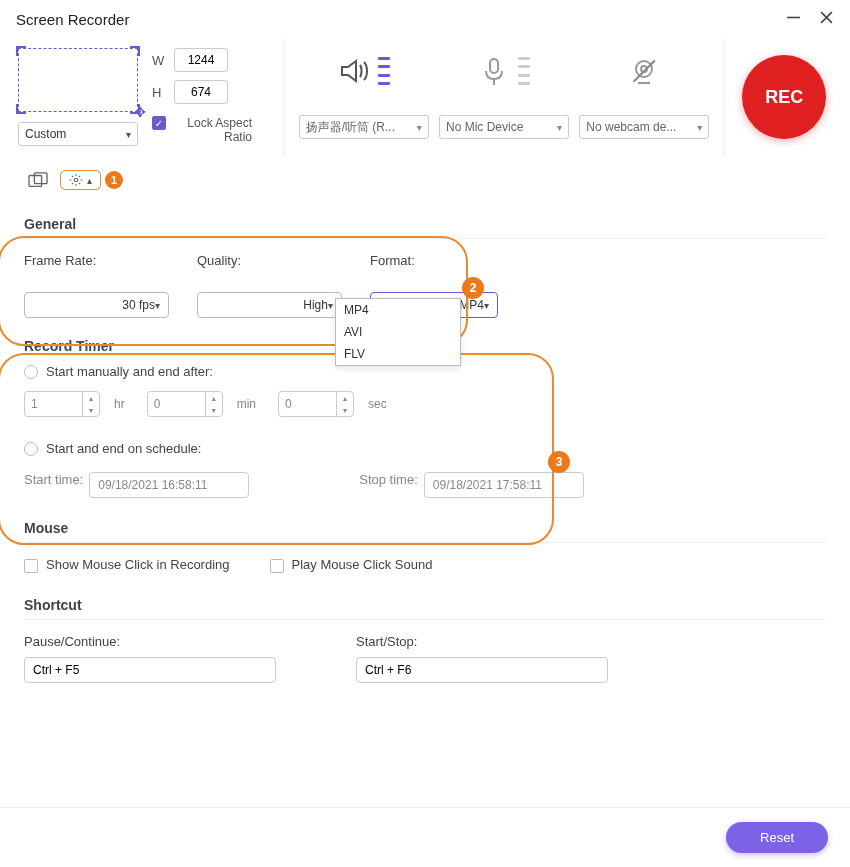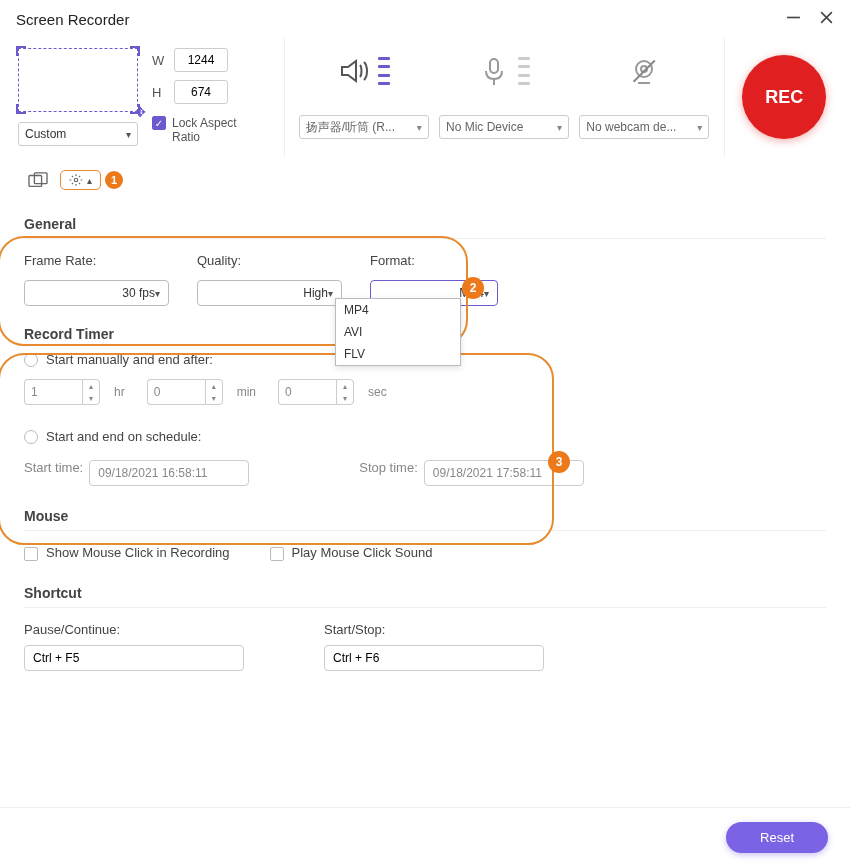--- a/index.html
+++ b/index.html
@@ -36,21 +36,21 @@
 
   .size-select { width:120px; height:24px; border:1px solid #ccc; border-radius:3px; padding:0 6px; background:#fff; font-size:12px; display:flex; align-items:center; justify-content:space-between;}
   .size-select::after { content:"▾"; font-size:10px; color:#555;}
   
   .wh-col { display:flex; flex-direction:column; gap:8px; }
   .wh-row { display:flex; align-items:center; gap:8px; }
   .wh-label { width:14px; color:#555; }
   .wh-input { width:54px; height:24px; border:1px solid #ccc; border-radius:3px; text-align:center; font-size:12px;}
   .lock-row { display:flex; align-items:flex-start; gap:6px; margin-top:4px;}
   .chk { width:14px; height:14px; border:1px solid #6a5acd; border-radius:2px; display:inline-flex; align-items:center; justify-content:center; background:#6a5acd; color:#fff; font-size:10px;}
-  .lock-lbl { font-size:12px; color:#555; line-height:1.2; max-width:80px;}
+  .lock-lbl { font-size:12px; color:#555; line-height:1.2; max-width:80px;text-align:right;}
 
   
   .device-panel { width:440px; flex-direction:row; justify-content:space-around; align-items:center; gap:6px; }
   .device-col { display:flex; flex-direction:column; align-items:center; gap:28px; width:140px;}
   .icon-row { display:flex; align-items:center; gap:8px;}
   .dev-icon { width:32px; height:32px; color:#555;}
   .bars { display:flex; gap:3px; }
   .bars span { width:3px; border-radius:1px; display:block; }
   .bars.on span { background:#6a5acd;}
   .bars.off span { background:#ccc;}
@@ -71,21 +71,21 @@
   .subbar { display:flex; align-items:center; gap:8px; padding:6px 24px;}
   .tool-ic { width:28px; height:24px; display:inline-flex; align-items:center; justify-content:center;}
   .gear-btn { border:1.5px solid #e78b2e; border-radius:5px; padding:2px 8px; display:inline-flex; align-items:center; gap:4px; color:#555;}
   .gear-btn svg { width:14px; height:14px; }
   .badge { width:18px; height:18px; border-radius:50%; background:#ec7a1a; color:#fff; font-size:11px; font-weight:600; display:inline-flex; align-items:center; justify-content:center; margin-left:-4px;}
 
   
   .settings { padding: 8px 24px 0 24px; position:relative; }
   .section-title { font-size:14px; font-weight:600; color:#444; padding:10px 0 6px 0; border-bottom:1px solid #eee;}
   .grid3 { display:flex; gap:28px; padding:14px 0 10px 0;}
-  .grid3 .col { width:145px; display:flex; flex-direction:column; gap:12px;}
+  .grid3 .col { width:145px; display:flex; flex-direction:column; gap:24px;}
   .lbl { color:#444; font-size:13px;}
   .sel { height:26px; border:1px solid #bbb; border-radius:4px; padding:0 8px; display:flex; align-items:center; justify-content:flex-end; background:#fff; font-size:12px;}
   .sel::after { content:"▾"; font-size:10px; color:#555;}
   .sel.focus { border:1.5px solid #6a5acd;}
   .dropdown { position:absolute; border:1px solid #bbb; border-left:1px solid #bbb; border-right:1px solid #bbb; border-bottom:1px solid #bbb; background:#fff; width:126px; box-shadow:0 2px 6px rgba(0,0,0,.12); z-index:5;}
   .dropdown div { padding:4px 8px; font-size:12px;}
 
   .timer-row { display:flex; align-items:center; gap:8px; padding:10px 0;}
   .radio { width:14px; height:14px; border:1.5px solid #bbb; border-radius:50%; display:inline-block;}
   .spin { display:inline-flex; align-items:center;}
@@ -97,21 +97,21 @@
   .sched { display:flex; gap:60px; padding-bottom:12px; margin-top:6px;}
   .sched .scol { display:flex; flex-direction:row; gap:6px;}
   .date-input { width:160px; height:26px; border:1px solid #ccc; border-radius:4px; padding:0 8px; font-size:12px; color:#888;}
 
   .mouse-row { display:flex; gap:40px; padding:14px 0;}
   .chk2 { width:14px; height:14px; border:1px solid #bbb; border-radius:2px; display:inline-block; margin-right:8px; vertical-align:middle;}
   .opt-lbl { color:#444; font-size:13px;}
 
   .shortcut-row { display:flex; gap:80px; padding:14px 0 20px 0;}
   .shortcut-row .scol { display:flex; flex-direction:column; gap:8px;}
-  .key-input { width:220px; height:26px; border:1px solid #ccc; border-radius:4px; padding:0 8px; font-size:12px;}
+  .key-input { width:252px; height:26px; border:1px solid #ccc; border-radius:4px; padding:0 8px; font-size:12px;}
 
   
   .ring { position:absolute; border:2px solid #e78b2e; border-radius:26px; pointer-events:none; z-index:3;}
   .ring-badge { position:absolute; width:22px; height:22px; border-radius:50%; background:#ec7a1a; color:#fff; font-size:12px; font-weight:700; display:flex; align-items:center; justify-content:center; z-index:4;}
 
   
   .footer { position:absolute; bottom:0; left:0; right:0; display:flex; justify-content:flex-end; padding:14px 22px; border-top:1px solid #eee; z-index:1;}
   .reset-btn { background:#7c63e6; color:#fff; border:none; border-radius:18px; padding:8px 34px; font-size:13px; box-shadow:0 2px 6px rgba(124,99,230,.4);}
 </style>
 </head>

